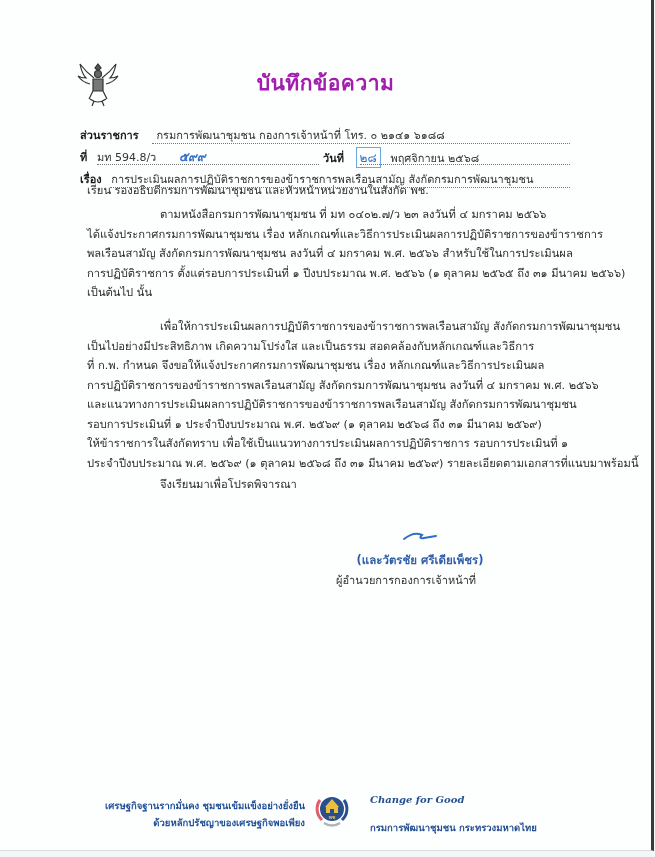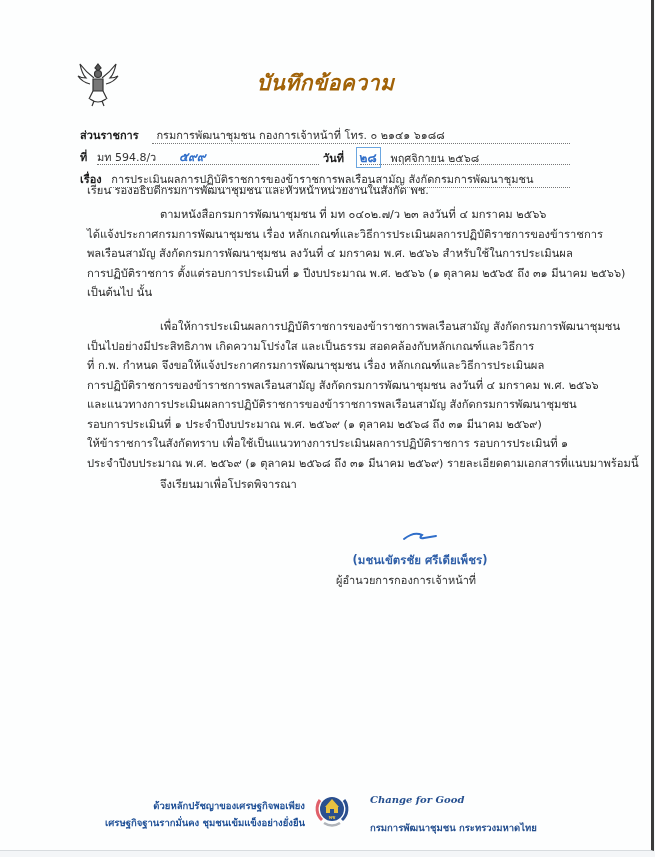--- a/index.html
+++ b/index.html
@@ -15,36 +15,35 @@
       width: 651px; height: 850px;
       background: #fdfefe;
       border-right: 3px solid #3a3a3a;
       border-bottom: 1px solid #d8dcdf;
     }
     .garuda {
       position: absolute; left: 76px; top: 58px; width: 44px; height: 50px;
     }
     .title {
       position: absolute; left: 0; width: 651px; top: 66px;
-      text-align: center; font-size: 21px; font-weight: bold; color: #a16207;
+      text-align: center; font-size: 21px; font-weight: bold; color: #a21caf;
       letter-spacing: 0.5px;
-      font-style: italic;
     }
     .hrow {
       position: absolute; left: 80px; font-size: 11.5px; white-space: nowrap;
     }
     .hlabel { font-weight: bold; color: #1a1a1a; font-size: 11px; }
     .hline {
       position: absolute; border-bottom: 1px dotted #777; height: 0;
     }
     .hval { color: #333; font-size: 11px; }
     .handwrite { color: #2f6ec9; font-weight: bold; font-style: italic; font-size: 12px; }
     .datebox {
       display: inline-block; border: 1px solid #6aa6e0; padding: 0 3px;
-      color: #2f6ec9; font-weight: bold; font-size: 12px; margin-right: 6px;
+      color: #2f6ec9; font-weight: normal; font-size: 12px; margin-right: 6px;
     }
     .para {
       position: absolute; left: 87px; width: 520px;
       font-size: 11.2px; line-height: 19.5px; color: #2b2b2b;
     }
     .para p { margin: 0; white-space: nowrap; }
     .indent { padding-left: 73px; }
     .sig-wrap {
       position: absolute; left: 330px; top: 528px; width: 180px; text-align: center;
     }
@@ -132,27 +131,27 @@
   </div>
 
   <div class="para" style="top:475px;">
     <p class="indent">จึงเรียนมาเพื่อโปรดพิจารณา</p>
   </div>
 
   <div class="sig-wrap">
     <svg width="40" height="14" viewBox="0 0 40 14">
       <path d="M4 10 Q14 2 22 6 Q18 10 24 9 Q30 8 36 7" fill="none" stroke="#2f6ec9" stroke-width="2" stroke-linecap="round"></path>
     </svg>
-    <div class="sig-name">(มชนเขัตรชัย  ศรีเดียเพ็ชร)</div>
+    <div class="sig-name">(และวัตรชัย  ศรีเดียเพ็ชร)</div>
     <div class="sig-title">ผู้อำนวยการกองการเจ้าหน้าที่</div>
   </div>
 
   <div class="footer-left">
+    <div>เศรษฐกิจฐานรากมั่นคง ชุมชนเข้มแข็งอย่างยั่งยืน</div>
     <div>ด้วยหลักปรัชญาของเศรษฐกิจพอเพียง</div>
-    <div>เศรษฐกิจฐานรากมั่นคง ชุมชนเข้มแข็งอย่างยั่งยืน</div>
   </div>
 
   <svg class="footer-logo" viewBox="0 0 36 38">
     <path d="M6 10 A15 15 0 0 0 8 30" fill="none" stroke="#e0606a" stroke-width="3"></path>
     <path d="M30 10 A15 15 0 0 1 28 30" fill="none" stroke="#2a4f8f" stroke-width="3"></path>
     <path d="M10 33 A15 15 0 0 0 26 33" fill="none" stroke="#b0b4ba" stroke-width="2.5"></path>
     <circle cx="18" cy="19" r="12" fill="#2a4f8f"></circle>
     <path d="M11 17 L18 9 L25 17 Z" fill="#e8c040"></path>
     <rect x="12" y="17" width="12" height="6" fill="#e8c040"></rect>
     <rect x="16" y="19" width="4" height="4" fill="#2a4f8f"></rect>

